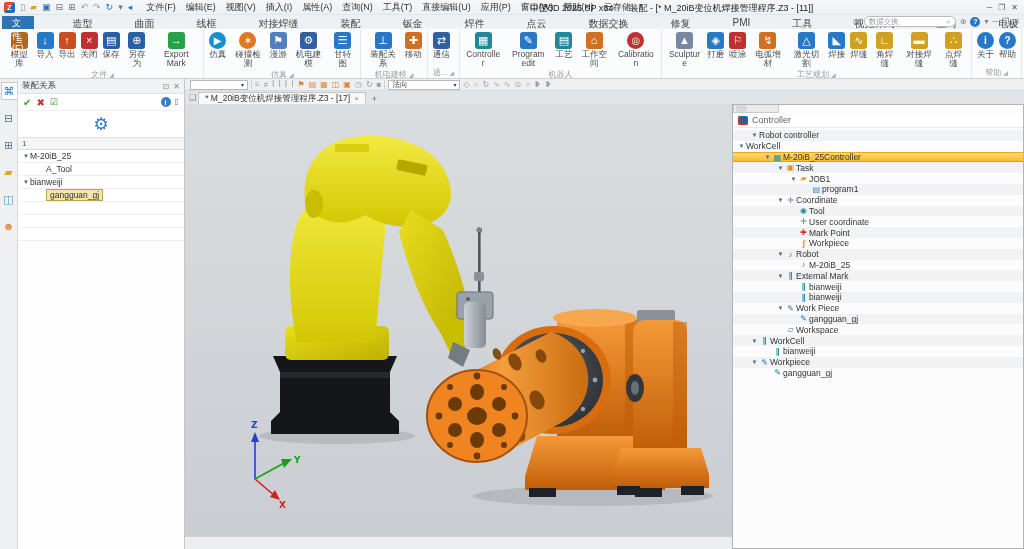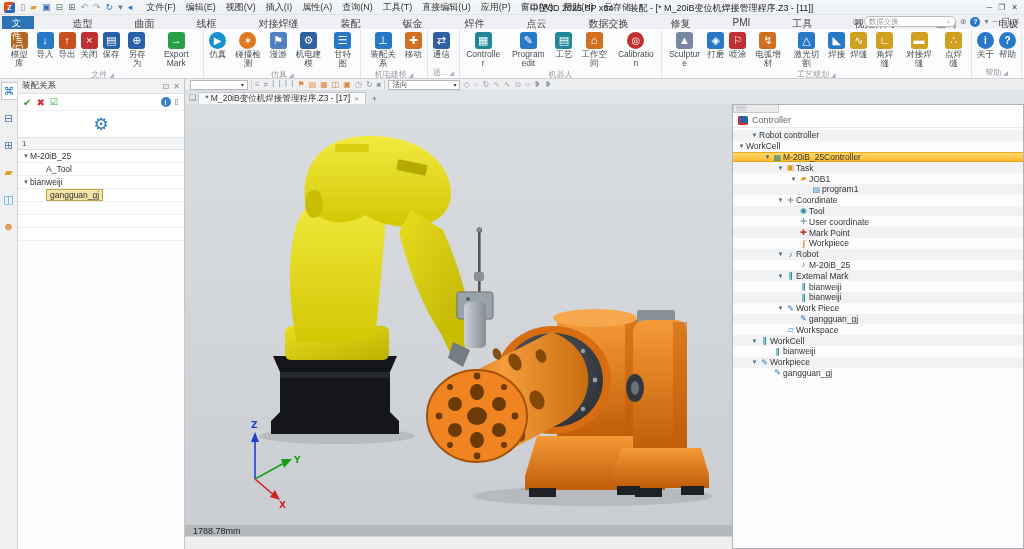--- a/index.html
+++ b/index.html
@@ -613,23 +613,20 @@
             <line x1="70" y1="375" x2="101" y2="358" stroke="#18a018"></line>
             <path d="M96 355 L107 355 L99 364 Z" fill="#18a018" stroke="none"></path>
             <line x1="70" y1="375" x2="90" y2="392" stroke="#d02020"></line>
             <path d="M85 393 L95 396 L90 386 Z" fill="#d02020" stroke="none"></path>
             <text x="66" y="324" font-size="9" font-weight="bold" fill="#2040d0" stroke="none">Z</text>
             <text x="109" y="359" font-size="9" font-weight="bold" fill="#18a018" stroke="none">Y</text>
             <text x="94" y="404" font-size="9" font-weight="bold" fill="#d02020" stroke="none">X</text>
           </g>
         </svg>
 
-        <div class="vstatus">
-          <span>1788.78mm</span>
-        </div>
         <div class="vbottom"></div>
 
         
         <div class="cpanel">
           <div class="cp-tab">
               <span class="t">▒▒▒</span>
             </div>
           <div class="cp-head">
             <span class="robohead"></span>
             <span class="txt">Controller</span>

